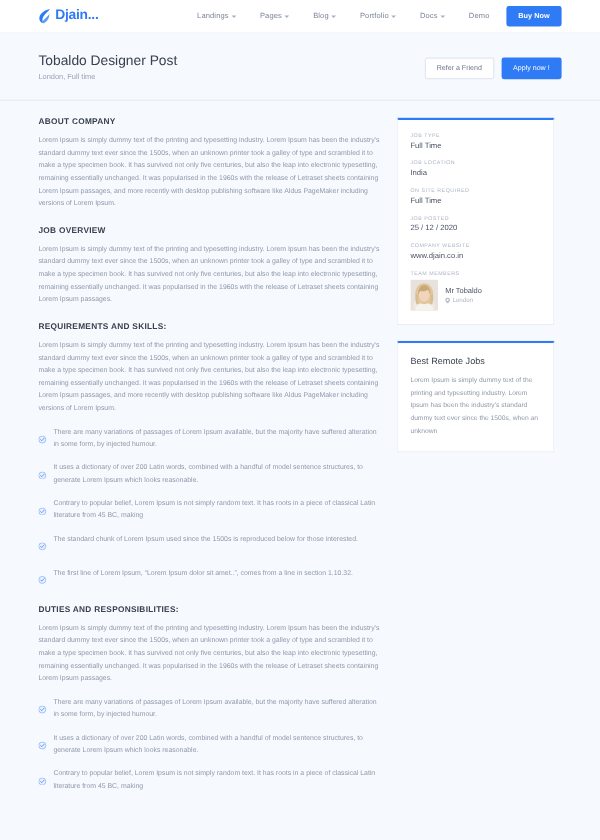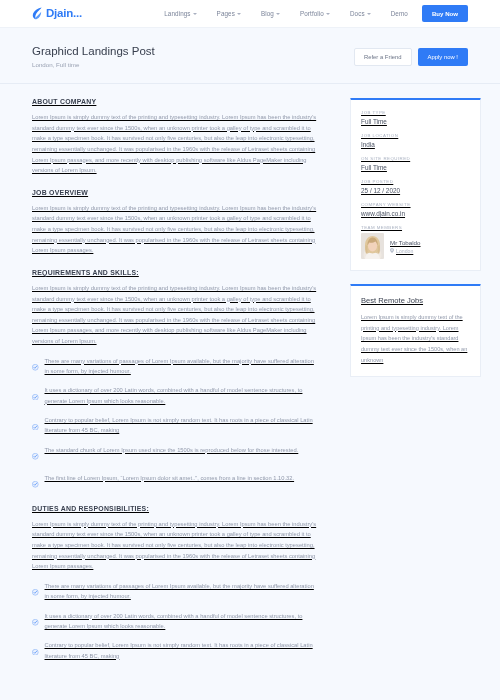--- a/index.html
+++ b/index.html
@@ -66,24 +66,23 @@
   .btn-primary {
     background: #2f7bf6; color: #fff; border: none;
     font-size: 5.9px; padding: 6px 10px; border-radius: 2px;
     white-space: nowrap; font-weight: normal;
   }
 
   
   .content {
     display: flex;
     padding: 14px 32px 0 32px;
-    gap: 33px;
+    gap: 14px;
     height: calc(700px - 28px - 62px);
     overflow: hidden;
-    text-decoration: underline;
   }
   .main-col { width: 285px; flex: none; }
   .side-col { width: 131px; flex: none; }
 
   .section { margin-bottom: 13px; }
   .section-title {
     font-size: 6.9px; font-weight: bold; color: #39404f;
     letter-spacing: 0.25px; margin-bottom: 7px;
   }
   .para {
@@ -168,21 +167,21 @@
     <div class="nav-link">
       <span>Demo</span>
     </div>
   </div>
 
   <button class="buy-btn">Buy Now</button>
 </div>
 
 <div class="page-head">
   <div>
-    <div class="page-title">Graphicd Landings Post</div>
+    <div class="page-title">Tobaldo Designer Post</div>
     <div class="page-sub">London, Full time</div>
   </div>
   <div class="head-actions">
     <button class="btn-ghost">Refer a Friend</button>
     <button class="btn-primary">Apply now !</button>
   </div>
 </div>
 
 <div class="content">
 

